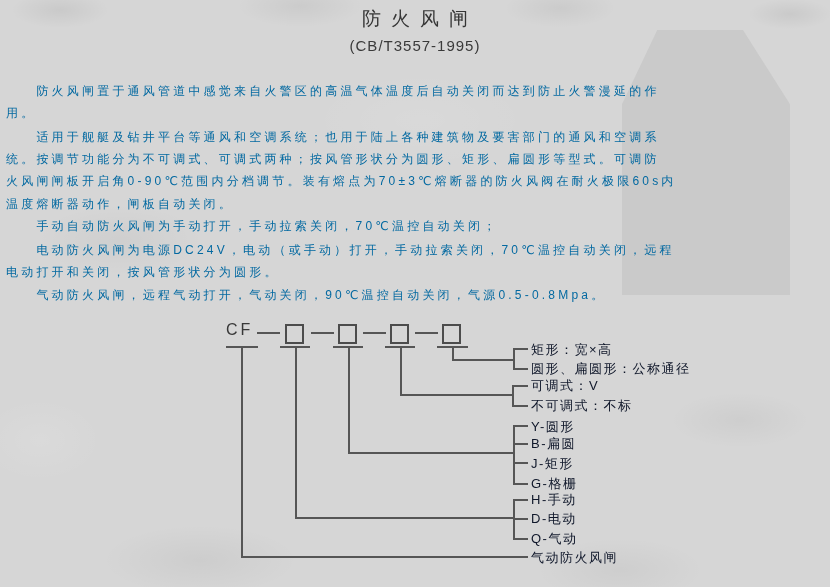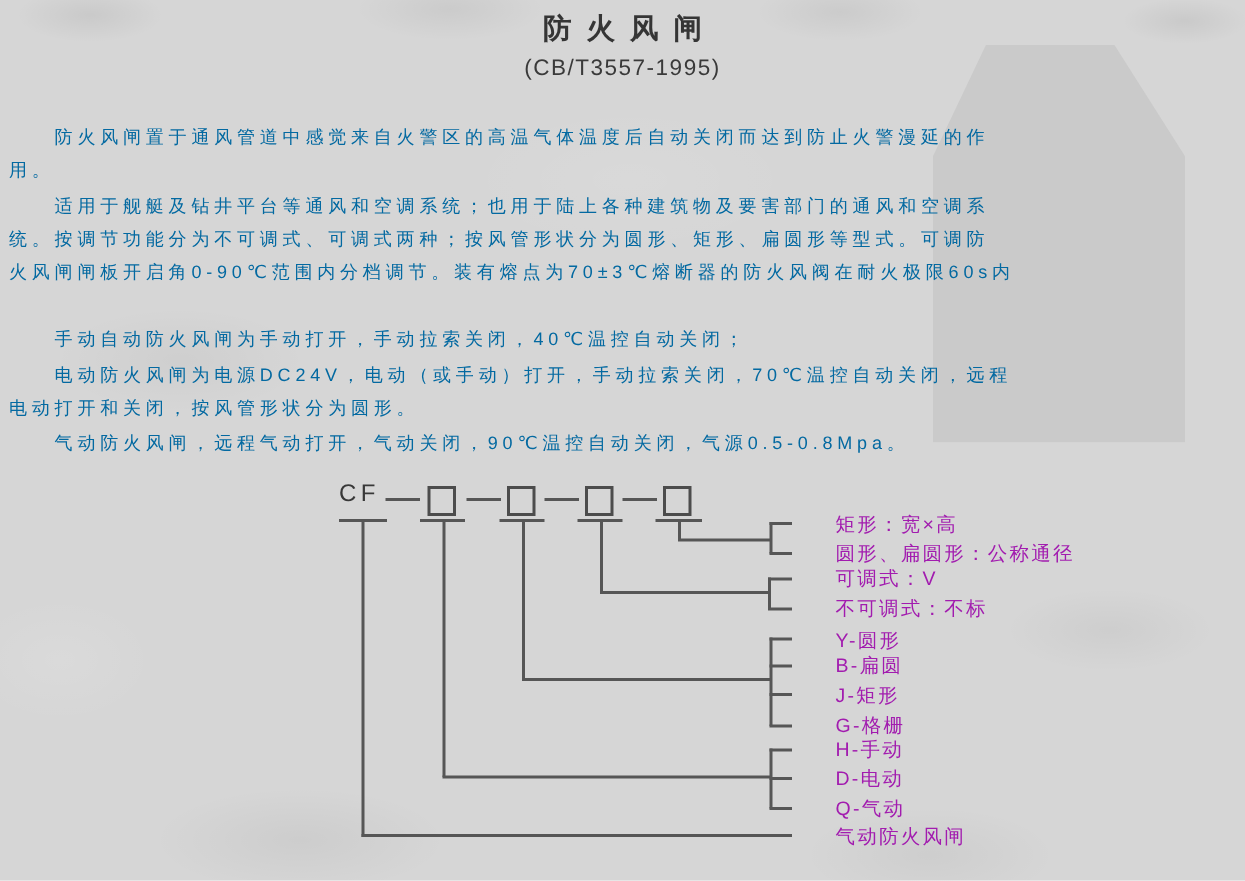--- a/index.html
+++ b/index.html
@@ -24,53 +24,54 @@
       radial-gradient(160px 70px at 420px 120px, rgba(255,255,255,.08), transparent 70%);
   }
   .ghost {
     position:absolute; left:622px; top:30px; width:168px; height:265px;
     background:rgba(100,100,100,.10);
     clip-path:polygon(21% 0, 72% 0, 100% 28%, 100% 100%, 0 100%, 0 28%);
     pointer-events:none;
   }
   .title {
     position:absolute; top:6px; left:0; width:100%; text-align:center;
-    font-size:19px; font-weight:bold; letter-spacing:10px; text-indent:10px;
+    font-size:19px; font-weight:normal; letter-spacing:10px; text-indent:10px;
     color:#353535;
   }
   .subtitle {
     position:absolute; top:37px; left:0; width:100%; text-align:center;
     font-size:15px; letter-spacing:1px; color:#3a3a3a;
   }
   .bline {
     position:absolute; left:6px; width:820px; white-space:pre;
     font-size:12px; letter-spacing:3.2px; line-height:20px; color:#0369a1;
   }
   .hl { position:absolute; height:1.6px; background:#565656; }
   .vl { position:absolute; width:1.6px;  background:#565656; }
   .cbox { position:absolute; width:15px; height:16px; border:2px solid #4c4c4c; }
   .cf { position:absolute; left:226px; top:321px; font-size:16px; letter-spacing:3px; color:#383838; }
-  .dlab { position:absolute; left:557px; font-size:13px; letter-spacing:1.5px; white-space:nowrap; color:#a21caf; }
+  .dlab { position:absolute; left:531px; font-size:13px; letter-spacing:1.5px; white-space:nowrap; color:#0f172a; }
 </style>
 </head>
 <body>
 
 <div class="page">
   <div class="ghost"></div>
   <div class="noise"></div>
 
   <div class="title">防火风闸</div>
   <div class="subtitle">(CB/T3557-1995)</div>
 
   <div class="bline" style="top:81px">　　防火风闸置于通风管道中感觉来自火警区的高温气体温度后自动关闭而达到防止火警漫延的作</div>
   <div class="bline" style="top:103px">用。</div>
   <div class="bline" style="top:149px">统。按调节功能分为不可调式、可调式两种；按风管形状分为圆形、矩形、扁圆形等型式。可调防</div>
   <div class="bline" style="top:127px">　　适用于舰艇及钻井平台等通风和空调系统；也用于陆上各种建筑物及要害部门的通风和空调系</div>
   <div class="bline" style="top:171px">火风闸闸板开启角0-90℃范围内分档调节。装有熔点为70±3℃熔断器的防火风阀在耐火极限60s内</div>
-  <div class="bline" style="top:216px">　　手动自动防火风闸为手动打开，手动拉索关闭，40℃温控自动关闭；</div>
+  <div class="bline" style="top:194px">温度熔断器动作，闸板自动关闭。</div>
+  <div class="bline" style="top:216px">　　手动自动防火风闸为手动打开，手动拉索关闭，70℃温控自动关闭；</div>
   <div class="bline" style="top:240px">　　电动防火风闸为电源DC24V，电动（或手动）打开，手动拉索关闭，70℃温控自动关闭，远程</div>
   <div class="bline" style="top:262px">电动打开和关闭，按风管形状分为圆形。</div>
   <div class="bline" style="top:285px">　　气动防火风闸，远程气动打开，气动关闭，90℃温控自动关闭，气源0.5-0.8Mpa。</div>
 
   <div class="cf">CF</div>
 
   <div class="hl" style="left:257px; top:332px; width:23px"></div>
   <div class="hl" style="left:311px; top:332px; width:23px"></div>
   <div class="hl" style="left:363px; top:332px; width:23px"></div>
   <div class="hl" style="left:415px; top:332px; width:23px"></div>

